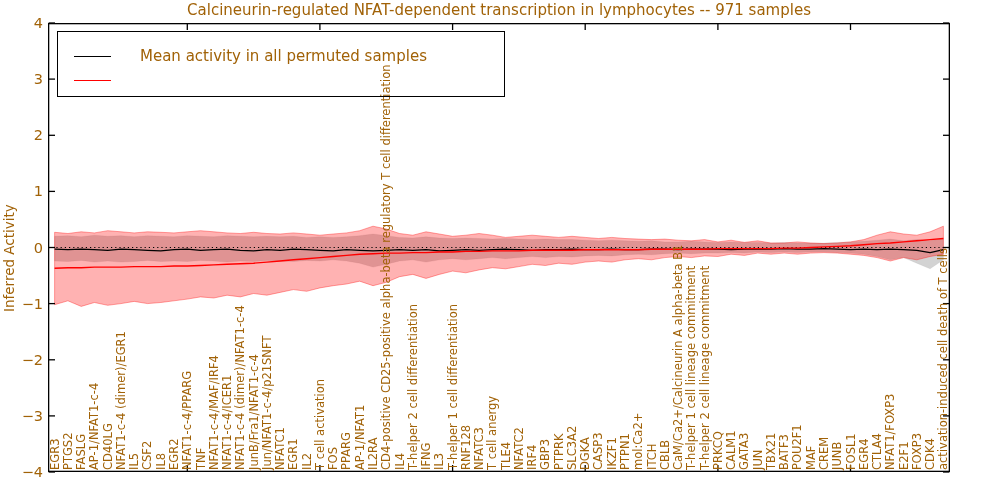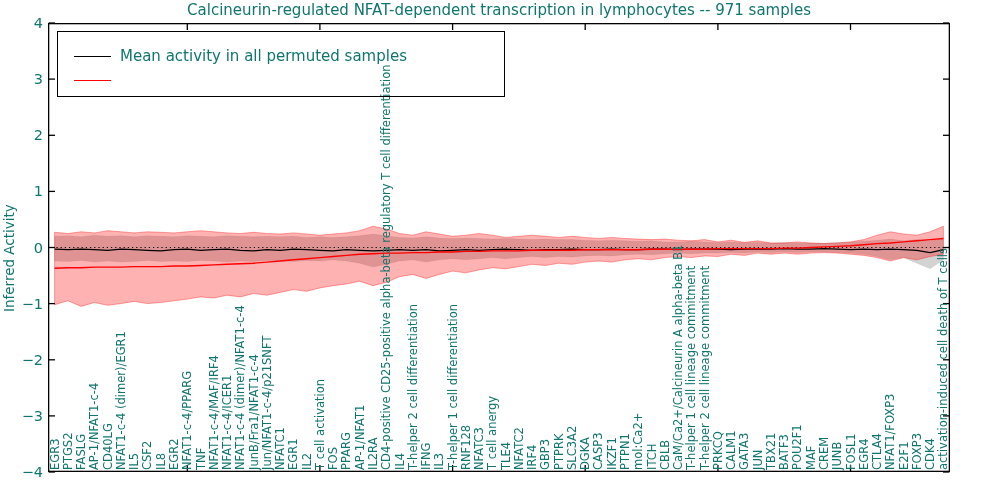--- a/index.html
+++ b/index.html
@@ -1,29 +1,29 @@
 <!DOCTYPE html>
 <html><head>
 <meta charset="utf-8">
 <style>
   html,body{margin:0;padding:0;background:#fff}
   .figure{position:relative;width:1000px;height:500px;background:#fff;overflow:hidden;
-          font-family:"DejaVu Sans","Liberation Sans",sans-serif;color:#0f766e}
+          font-family:"DejaVu Sans","Liberation Sans",sans-serif;color:#a16207}
   .title{position:absolute;left:48px;width:902px;top:1px;text-align:center;font-size:15px;white-space:nowrap}
   .ylabel{position:absolute;left:1px;top:312px;transform:rotate(-90deg);transform-origin:0 0;
           font-size:13.5px;white-space:nowrap}
   .xlabel{position:absolute;left:48px;width:902px;top:476px;text-align:center;font-size:13.5px}
   svg.plot{position:absolute;left:0;top:0}
   .ytick{position:absolute;left:0;width:43px;text-align:right;font-size:14.5px;transform:translateY(-52%)}
   .xtick{position:absolute;transform:rotate(-90deg);transform-origin:0 0;font-size:11.5px;
          line-height:12px;white-space:nowrap;letter-spacing:0px}
   .legend{position:absolute;left:57px;top:31px;width:448px;height:66px;border:1.6px solid #000;
           background:#fff;box-sizing:border-box;display:flex;flex-direction:column;
           justify-content:space-evenly;padding-left:16px}
-  .legend-row{display:flex;align-items:center;gap:9px}
+  .legend-row{display:flex;align-items:center;gap:29px}
   .legend-swatch{width:37px;height:0;border-top:1.7px solid #000;flex:none}
   .legend-label{font-size:15px;white-space:nowrap}
   #xticks{position:absolute;left:0;top:0;width:1000px;height:500px;pointer-events:none}
 </style>
 </head>
 <body>
 
 <div class="figure">
 
   <svg class="plot" id="plot" width="1000" height="500" viewBox="0 0 1000 500">

